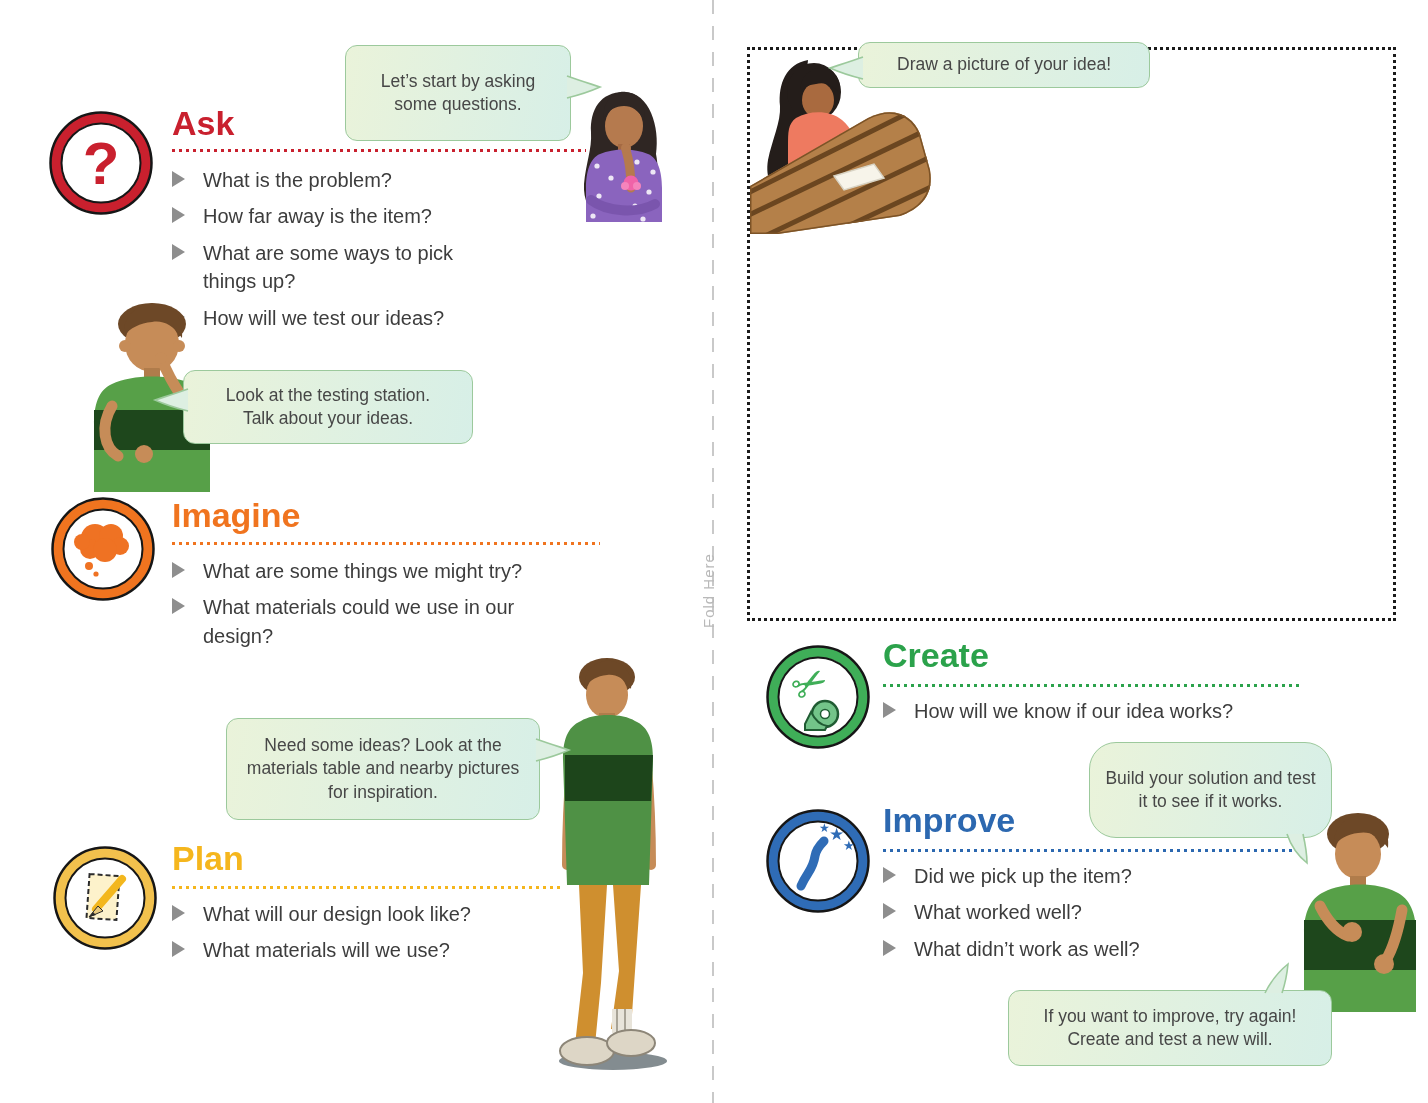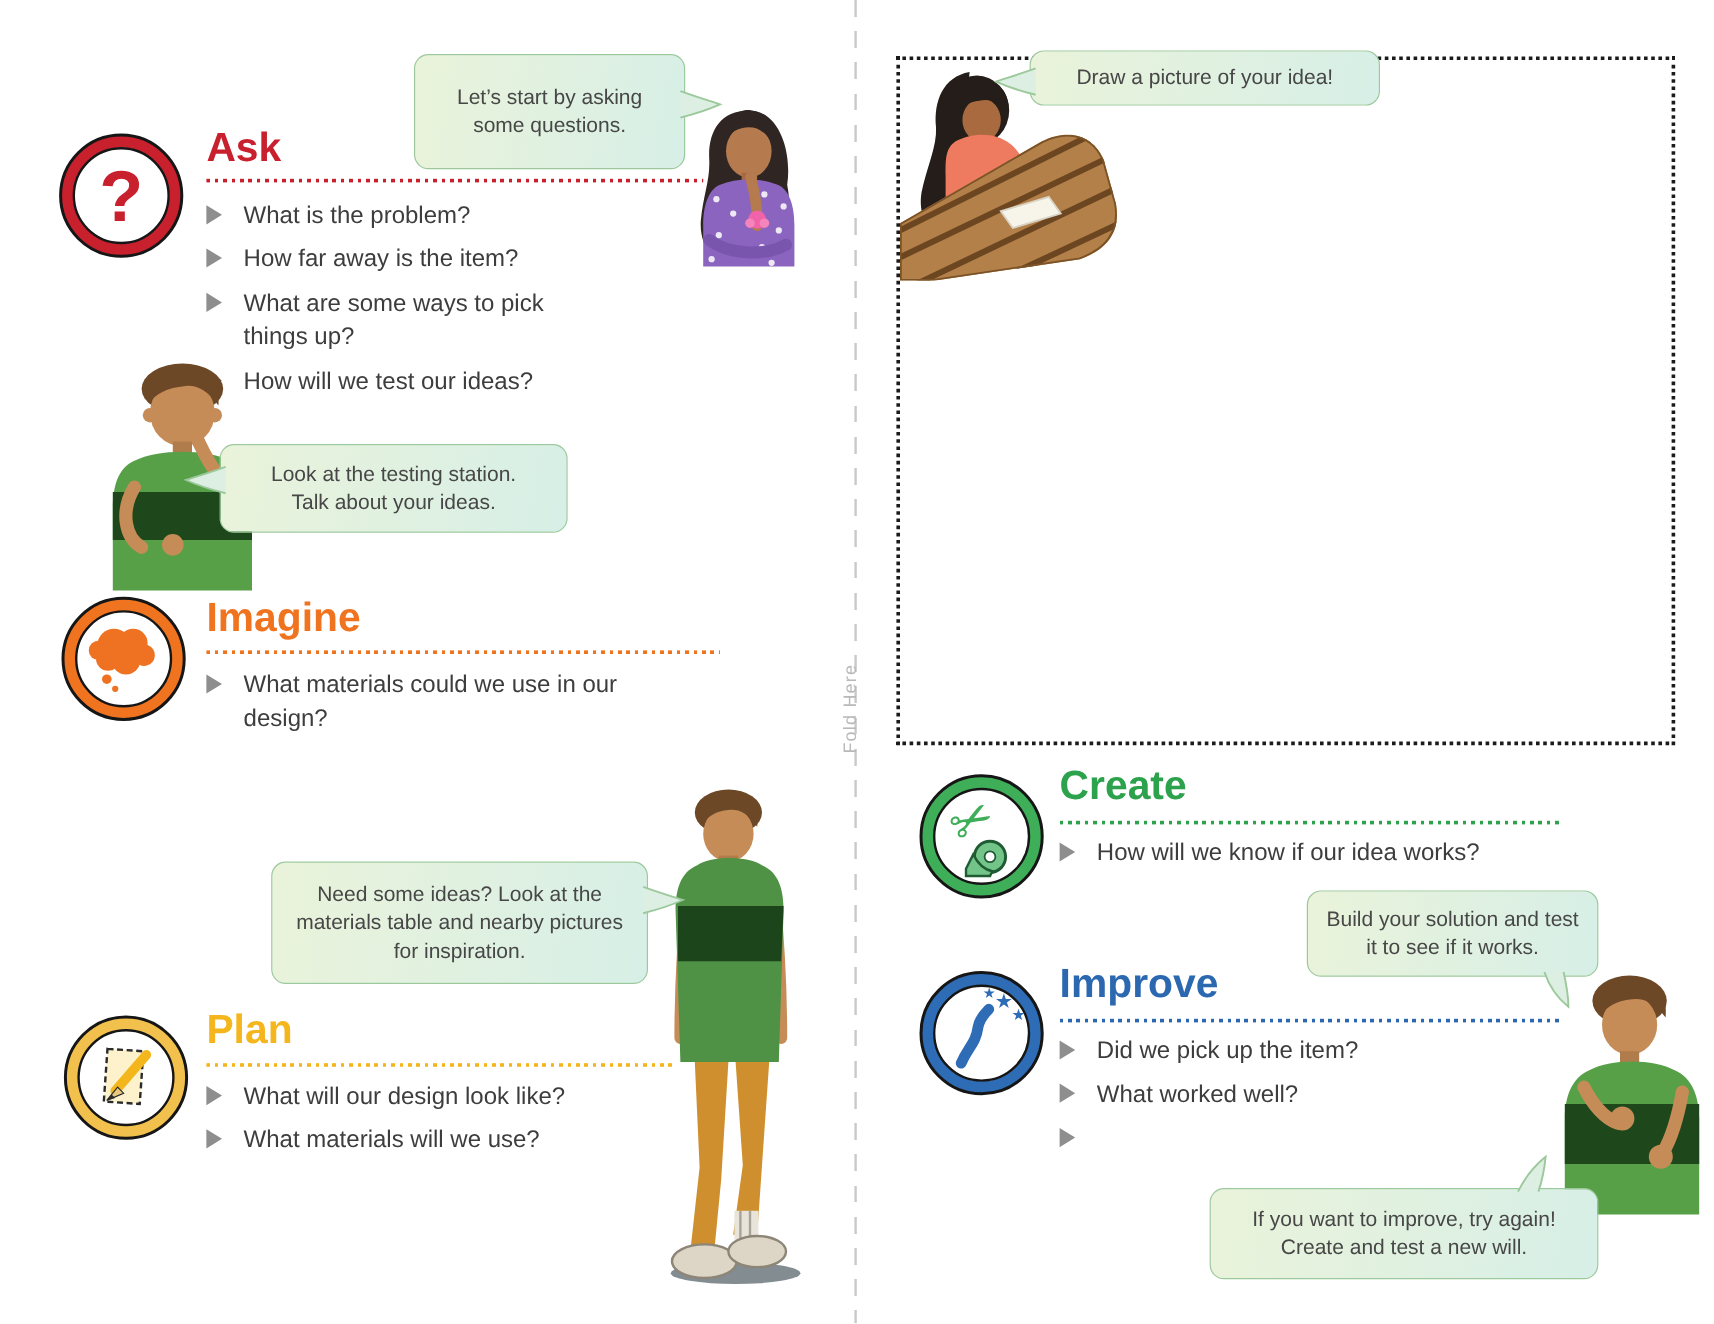--- a/index.html
+++ b/index.html
@@ -196,20 +196,24 @@
         <circle cx="34" cy="48" r="8"></circle>
       <circle cx="41" cy="72" r="4"></circle>
         <circle cx="48" cy="80" r="2.6"></circle>
     </g>
   </svg>
   <h2 class="abs sec-title t-imagine" style="left:172px;top:498px;">Imagine</h2>
   <div class="abs rule r-imagine" style="left:172px;top:542px;width:428px;"></div>
   <div class="abs bullets" style="left:172px;top:557px;width:380px;">
     <div class="bullet">
         <span class="tri"></span>
+        <span class="btxt">What are some things we might try?</span>
+      </div>
+    <div class="bullet">
+        <span class="tri"></span>
         <span class="btxt" style="max-width:318px;">What materials could we use in our design?</span>
       </div>
   </div>
 
   <div class="abs bubble layer2" style="left:226px;top:690px;width:314px;height:102px;margin-top:28px;">
     <span class="btext" style="max-width:282px;">Need some ideas? Look at the materials table and nearby pictures for inspiration.</span>
     <svg class="tail" style="right:-31px;top:18px;" width="34" height="26" viewBox="0 0 34 26">
       <path class="tf" d="M0 2 C14 7 24 10 33 13 C22 18 12 21 0 24 Z"></path>
       <path class="ts" d="M0 2 C14 7 24 10 33 13 C22 18 12 21 0 24"></path>
     </svg>
@@ -267,21 +271,21 @@
   </svg>
   <h2 class="abs sec-title t-create" style="left:883px;top:638px;">Create</h2>
   <div class="abs rule r-create" style="left:883px;top:684px;width:420px;"></div>
   <div class="abs bullets" style="left:883px;top:697px;width:440px;">
     <div class="bullet">
         <span class="tri"></span>
         <span class="btxt">How will we know if our idea works?</span>
       </div>
   </div>
 
-  <div class="abs bubble layer2" style="left:1089px;top:742px;width:243px;height:72px;">
+  <div class="abs bubble layer2" style="left:1089px;top:742px;width:243px;height:96px;border-radius:27px;">
     <span class="btext" style="max-width:212px;">Build your solution and test it to see if it works.</span>
     <svg class="tail" style="right:18px;bottom:-27px;" width="30" height="30" viewBox="0 0 30 30">
       <path class="tf" d="M4 0 C8 12 14 21 24 29 C24 18 22 9 20 0 Z"></path>
       <path class="ts" d="M4 0 C8 12 14 21 24 29 C24 18 22 9 20 0"></path>
     </svg>
   </div>
 
   <svg class="abs" style="left:763px;top:806px;" width="110" height="110" viewBox="0 0 110 110">
     <circle cx="55" cy="55" r="45" fill="#ffffff" stroke="#2f6cb6" stroke-width="10"></circle>
     <circle cx="55" cy="55" r="50.5" fill="none" stroke="#161616" stroke-width="2.5"></circle>
@@ -297,20 +301,21 @@
     <div class="bullet">
         <span class="tri"></span>
         <span class="btxt">Did we pick up the item?</span>
       </div>
     <div class="bullet">
         <span class="tri"></span>
         <span class="btxt">What worked well?</span>
       </div>
     <div class="bullet">
         <span class="tri"></span>
+        <span class="btxt">What didn’t work as well?</span>
       </div>
   </div>
 
   <svg class="abs layer1" style="left:1296px;top:808px;" width="132" height="206" viewBox="0 0 132 206">
     <ellipse cx="62" cy="26" rx="31" ry="21" fill="#6d4827"></ellipse>
     <ellipse cx="62" cy="46" rx="23" ry="25" fill="#c68c58"></ellipse>
     <path d="M38 38 C36 14 58 6 70 8 C86 10 94 24 92 40 C82 26 72 23 62 25 C52 26 43 31 38 38 Z" fill="#6d4827"></path>
     <rect x="54" y="68" width="16" height="12" fill="#b07c4b"></rect>
     <path d="M28 84 C46 74 82 74 100 84 C114 90 120 106 120 124 L120 204 L8 204 L8 124 C8 106 14 90 28 84 Z" fill="#57a048"></path>
     <rect x="8" y="112" width="112" height="50" fill="#1e471c"></rect>

